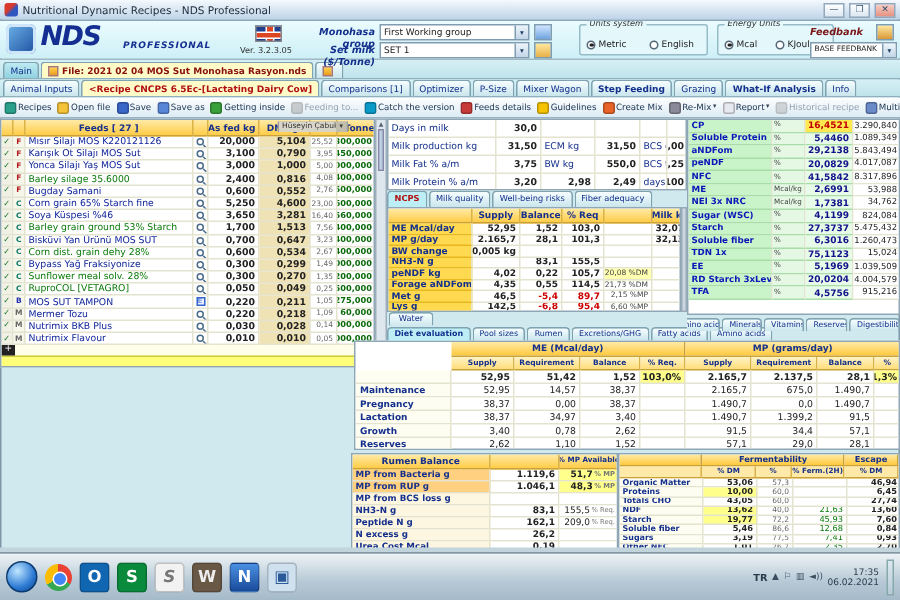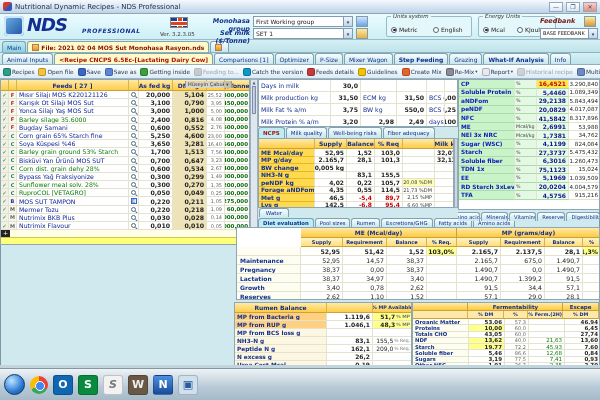--- a/index.html
+++ b/index.html
@@ -1044,14 +1044,26 @@
 
   <div class="taskbar" id="taskbar">
       <div class="orb"></div>
       <div class="chrome"></div>
       <div class="tico22" style="background: rgb(16, 102, 176); color: rgb(255, 255, 255);">O</div>
       <div class="tico22" style="background: rgb(10, 138, 60); color: rgb(255, 255, 255);">S</div>
       <div class="tico22" style="background: rgb(242, 242, 242); color: rgb(119, 119, 119); font-style: italic;">S</div>
       <div class="tico22" style="background: rgb(106, 88, 70); color: rgb(238, 238, 238);">W</div>
       <div class="tico22" style="background: linear-gradient(rgb(74, 144, 226), rgb(26, 74, 154)); color: rgb(255, 255, 255);">N</div>
       <div class="tico22" style="background: rgb(207, 224, 238); color: rgb(42, 90, 154);">▣</div>
+      <div class="tray">
+        <span class="lang">TR</span>
+        <span class="tglyph">▲</span>
+        <span class="tglyph">⚐</span>
+        <span class="tglyph">▥</span>
+        <span class="tglyph">◄))</span>
+        <div class="clock">
+          <div>17:35</div>
+          <div>06.02.2021</div>
+        </div>
+        <div class="showdesk"></div>
+      </div>
     </div>
 </div>
 
 </body></html>

